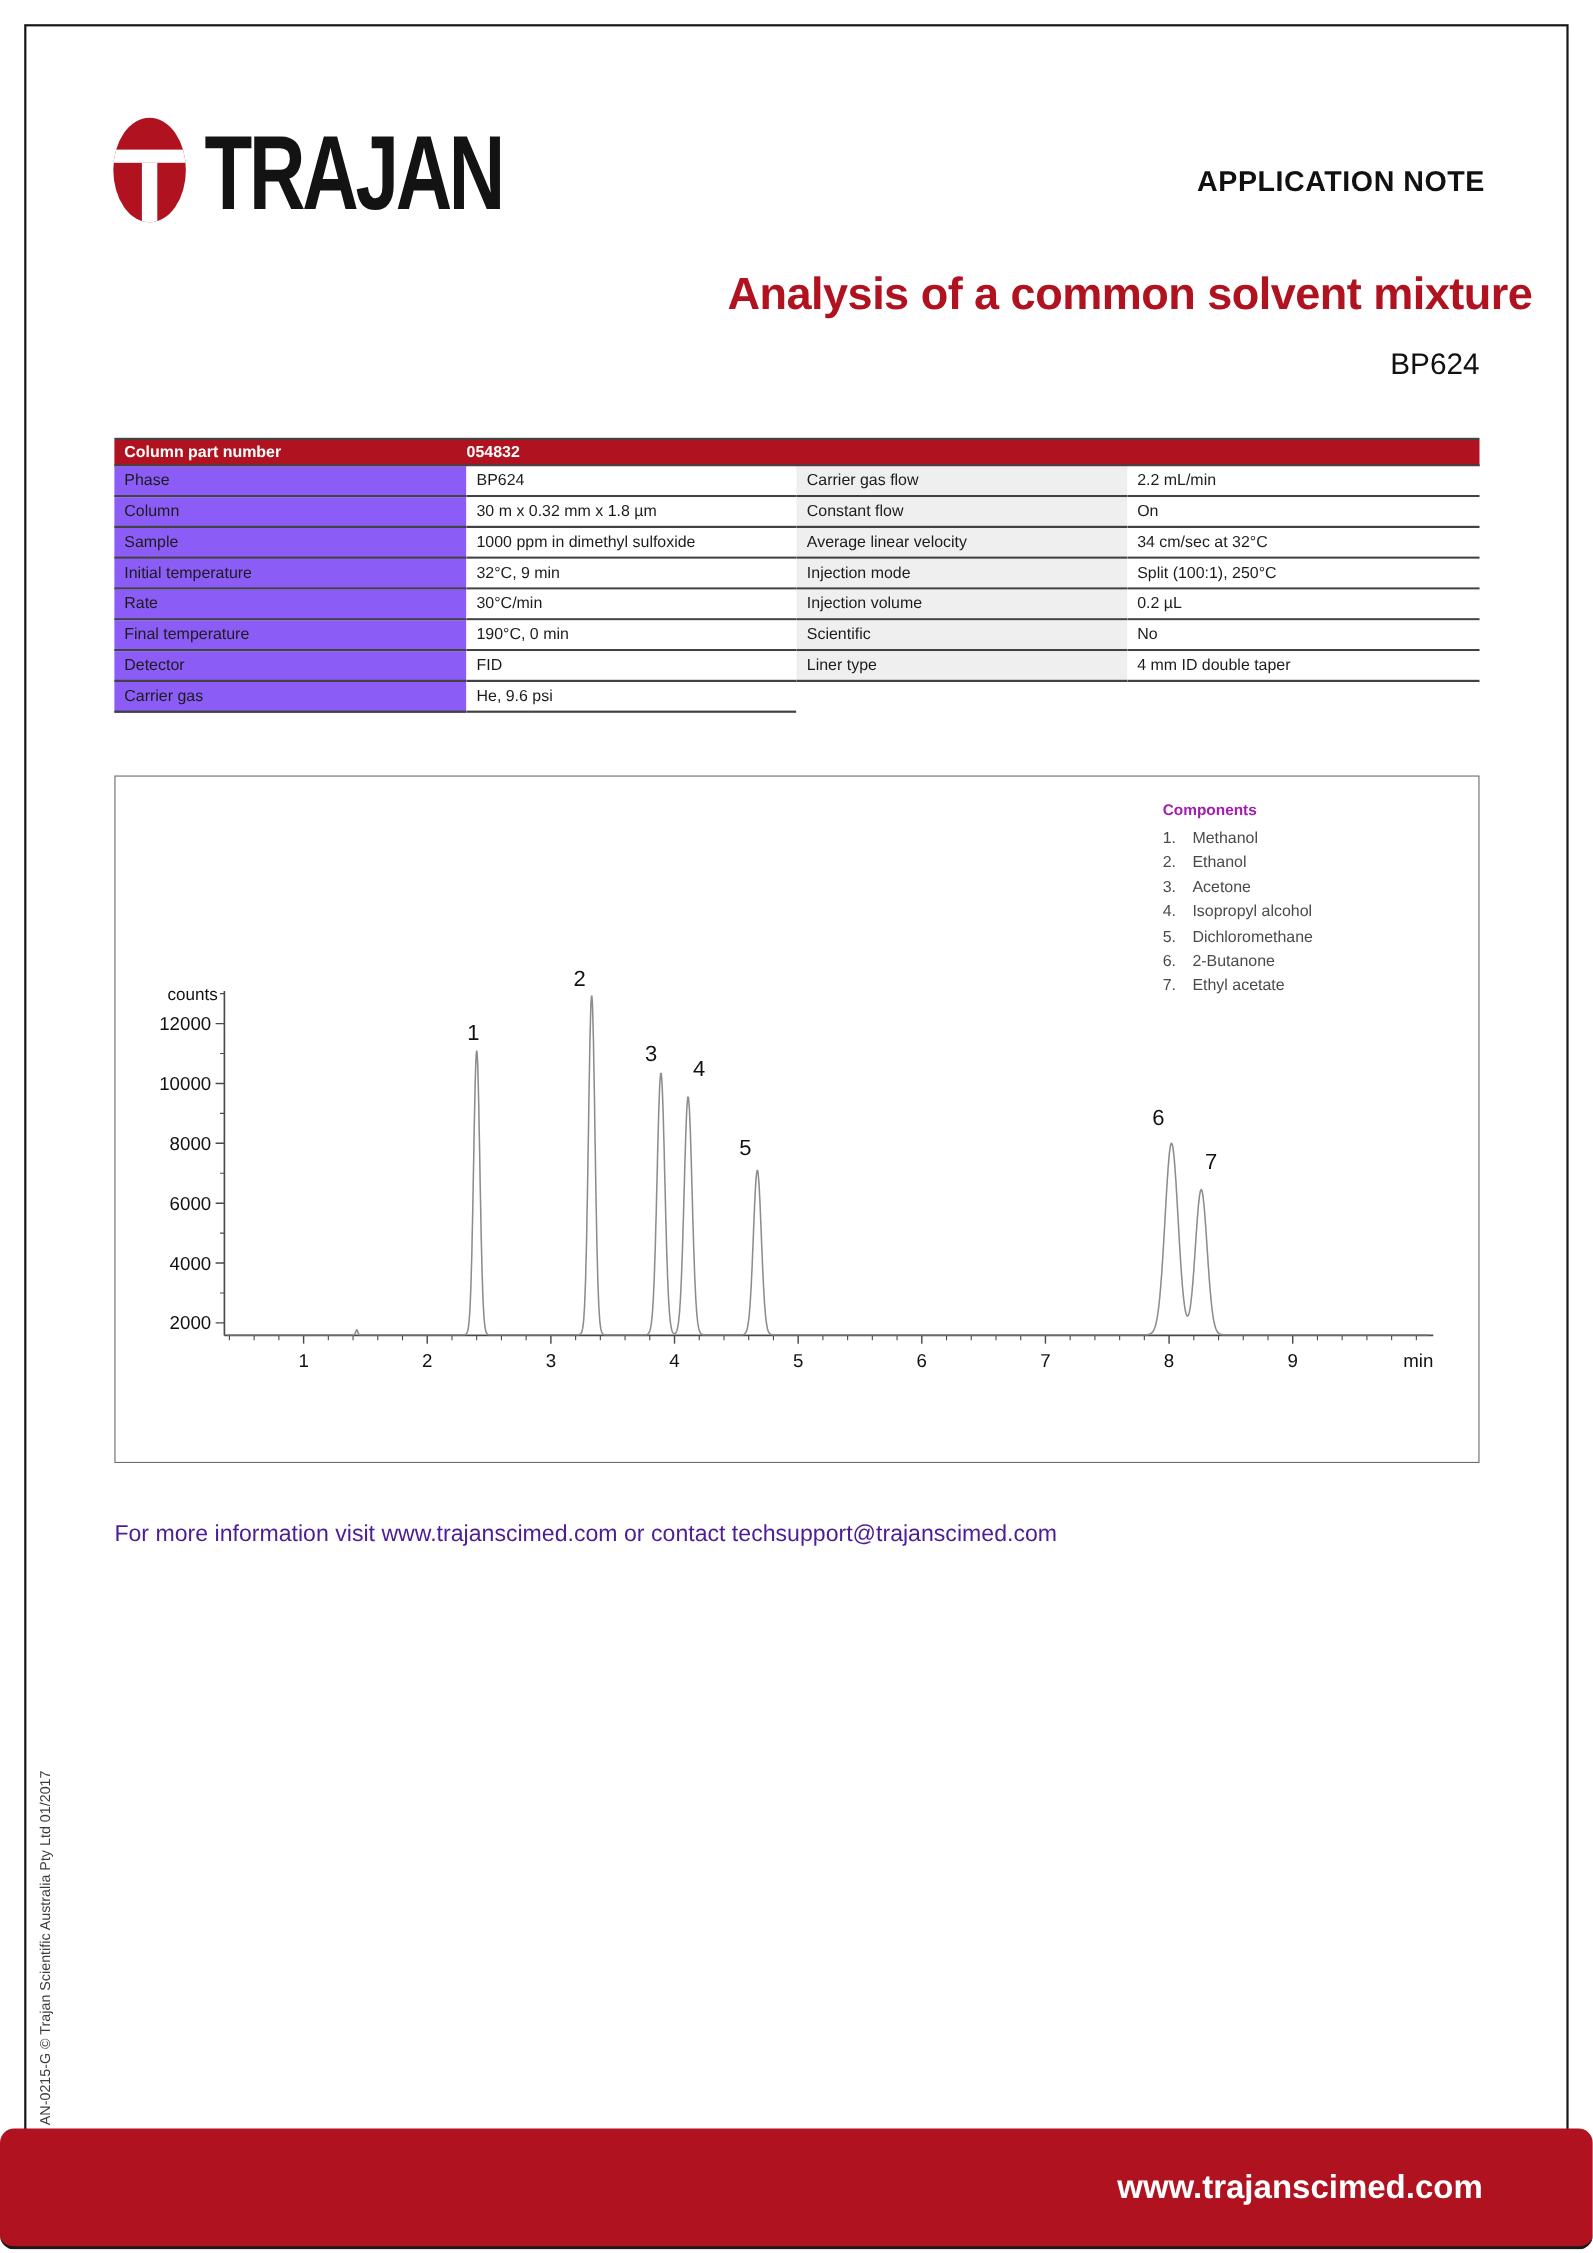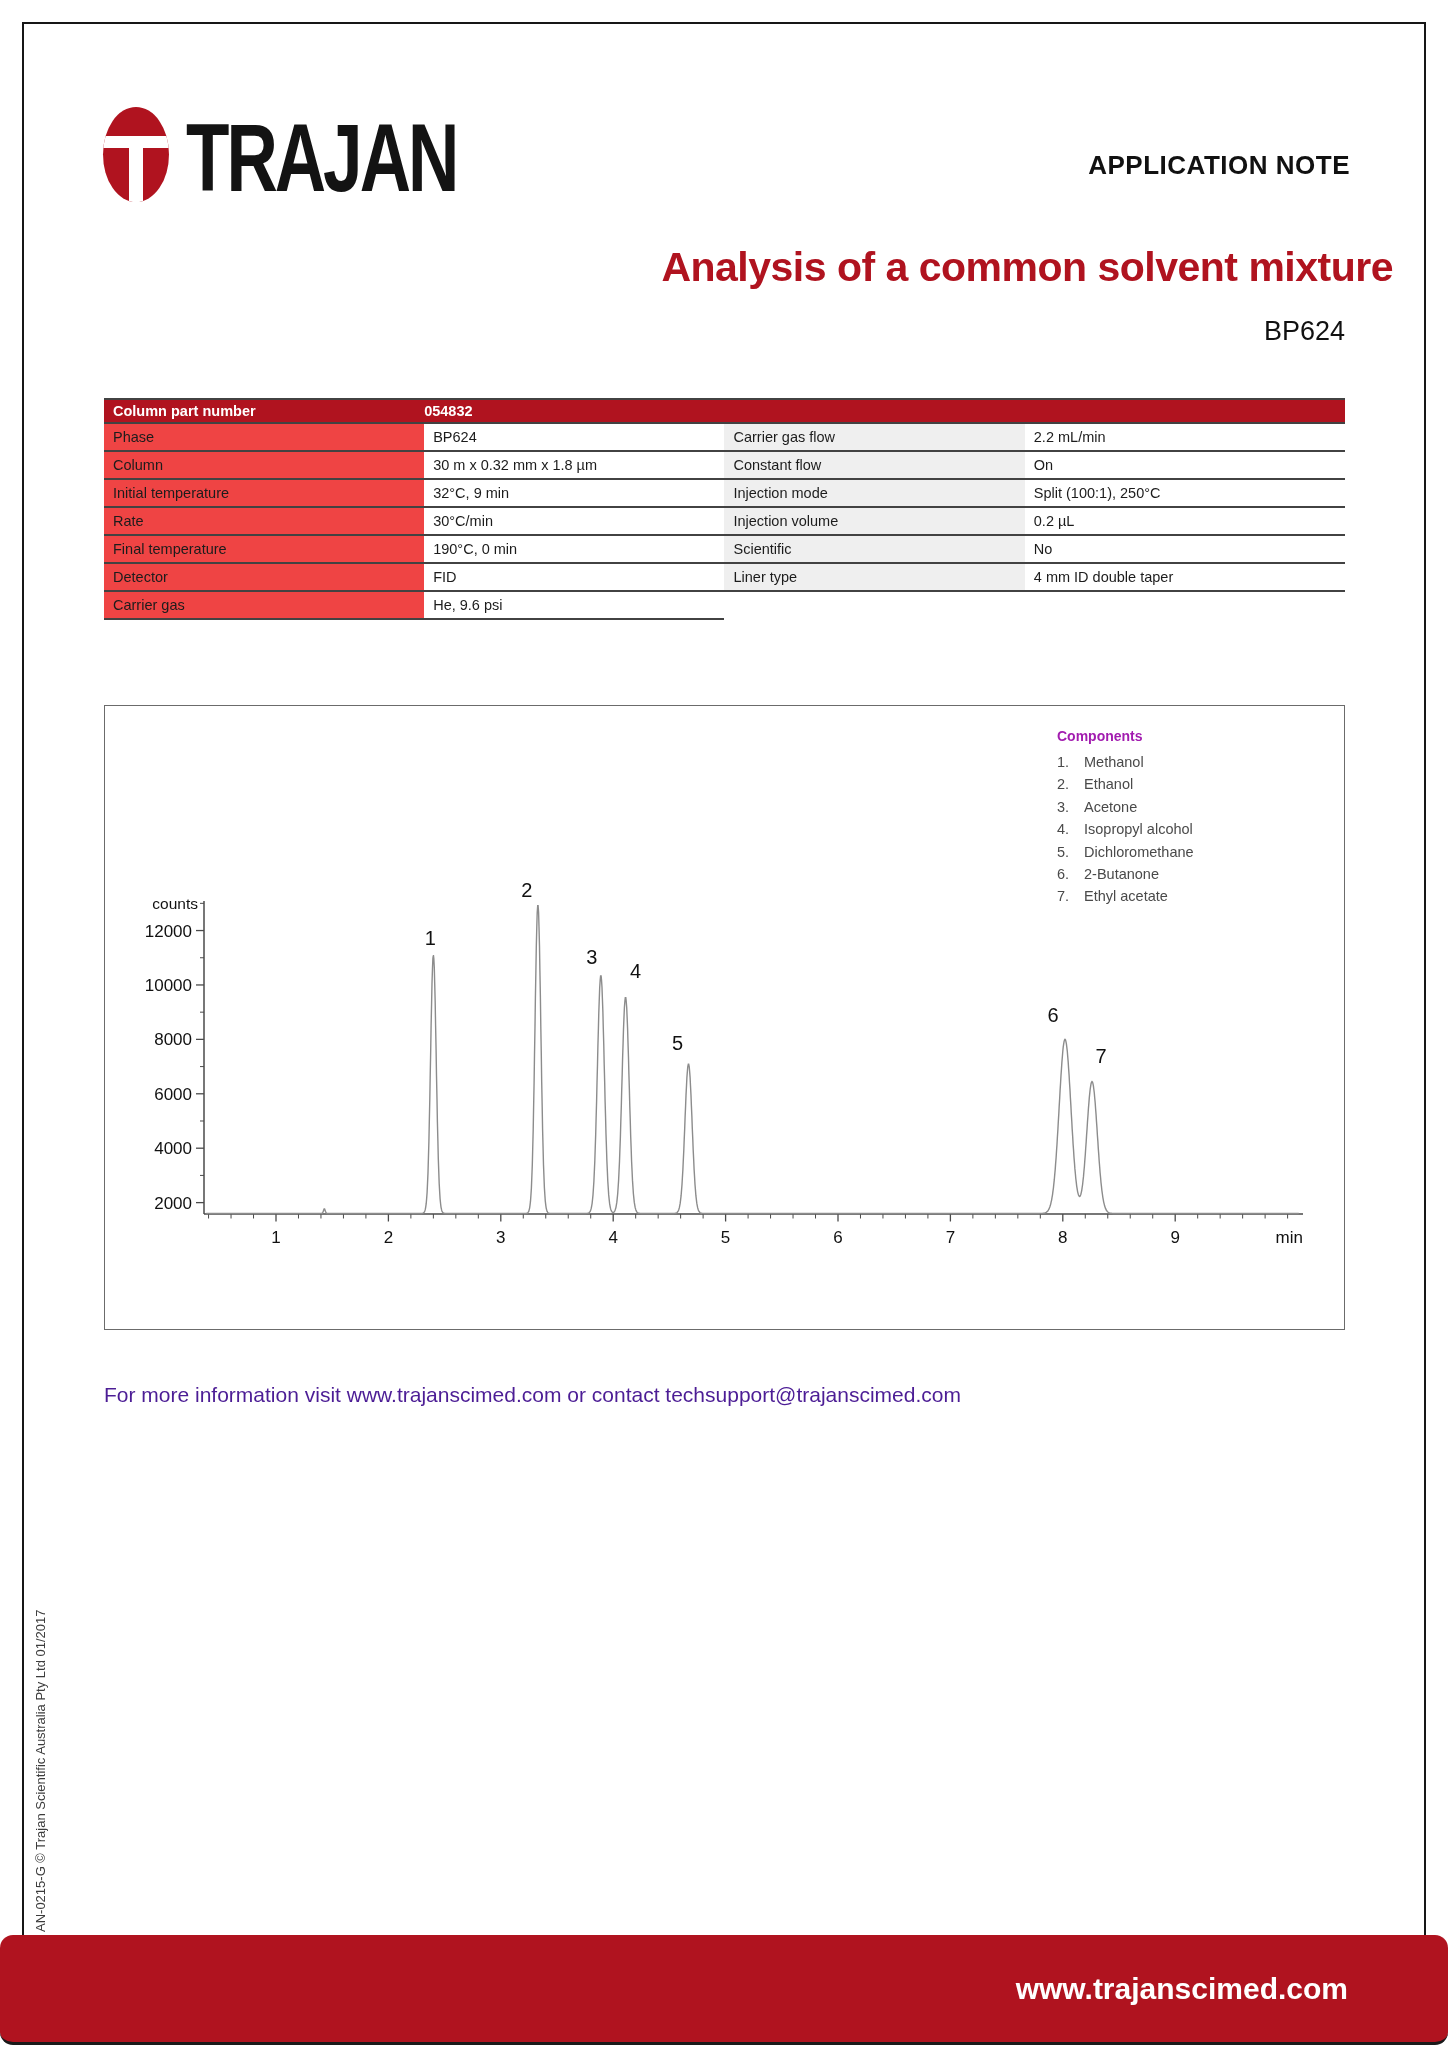--- a/index.html
+++ b/index.html
@@ -48,21 +48,21 @@
     display:flex; align-items:center; height:24px; background:#B0131F;
     color:#fff; font-weight:bold; border-bottom:2px solid #424242;
   }
   .t-header .h1 { width:25.8%; padding-left:9px; }
   .t-header .h2 { flex:1; }
   .t-row { display:flex; height:28px; }
   .t-row .cell {
     display:flex; align-items:center; padding-left:9px;
     border-bottom:2px solid #424242;
   }
-  .t-row .c1 { width:25.8%; background:#ef4444; }
+  .t-row .c1 { width:25.8%; background:#8b5cf6; }
   .t-row .c2 { width:24.2%; background:#fff; }
   .t-row .c3 { width:24.2%; background:#EFEFEF; }
   .t-row .c4 { width:25.8%; background:#fff; }
   .t-row .blank { background:#fff; border-bottom:none; }
   
   .chart-box {
     position:absolute; left:104px; top:705px; width:1241px; height:625px;
     border:1px solid #6b6b6b; background:#fff; z-index:2;
   }
   .chart-box svg { position:absolute; left:0; top:0; }
@@ -113,20 +113,26 @@
         <div class="cell c1">Phase</div>
         <div class="cell c2">BP624</div>
         <div class="cell c3">Carrier gas flow</div>
         <div class="cell c4">2.2 mL/min</div>
       </div>
       <div class="t-row">
         <div class="cell c1">Column</div>
         <div class="cell c2">30 m x 0.32 mm x 1.8 µm</div>
         <div class="cell c3">Constant flow</div>
         <div class="cell c4">On</div>
+      </div>
+      <div class="t-row">
+        <div class="cell c1">Sample</div>
+        <div class="cell c2">1000 ppm in dimethyl sulfoxide</div>
+        <div class="cell c3">Average linear velocity</div>
+        <div class="cell c4">34 cm/sec at 32°C</div>
       </div>
       <div class="t-row">
         <div class="cell c1">Initial temperature</div>
         <div class="cell c2">32°C, 9 min</div>
         <div class="cell c3">Injection mode</div>
         <div class="cell c4">Split (100:1), 250°C</div>
       </div>
       <div class="t-row">
         <div class="cell c1">Rate</div>
         <div class="cell c2">30°C/min</div>

